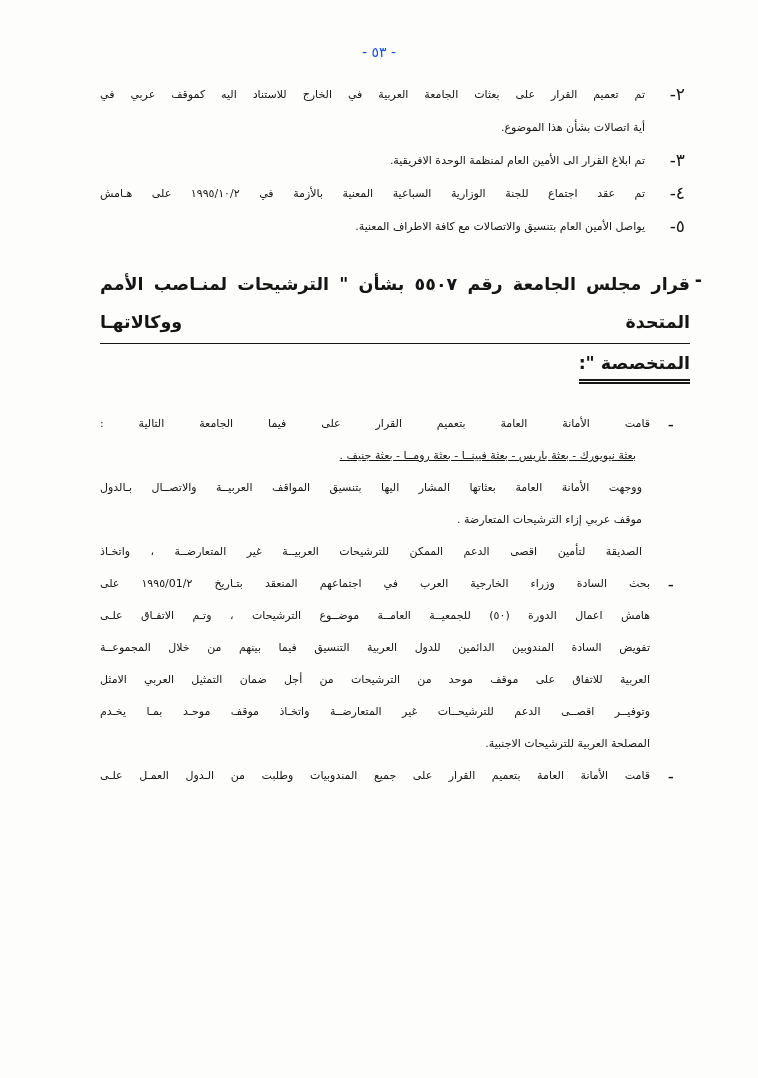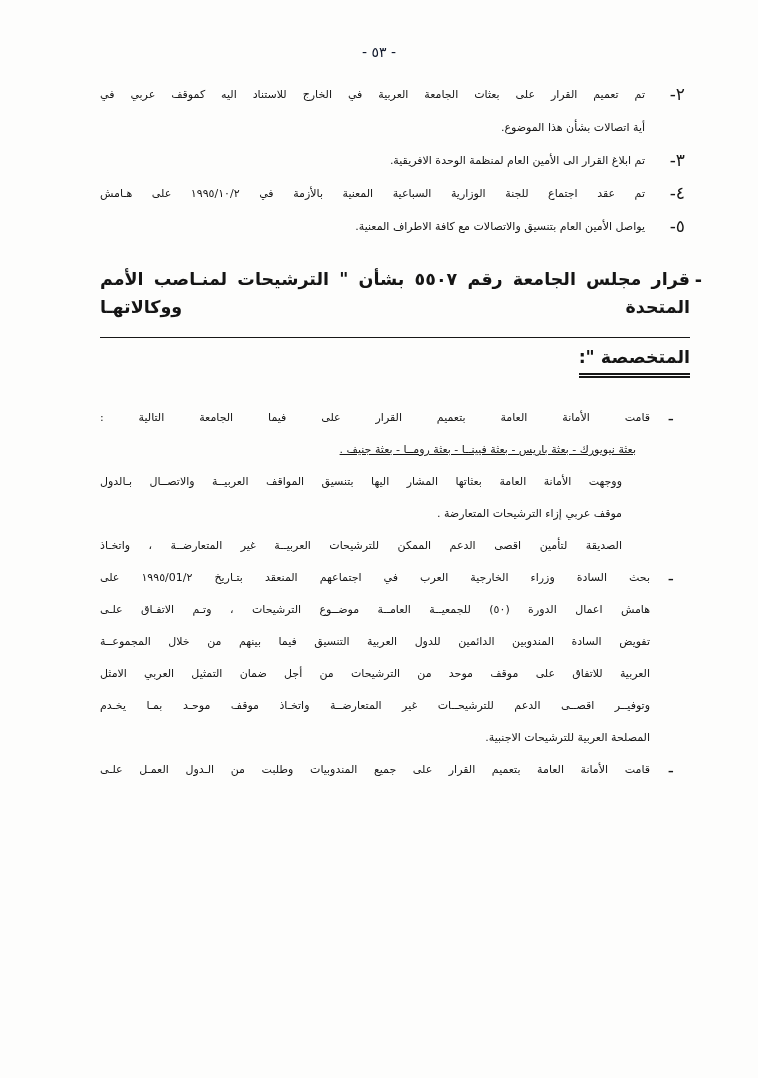--- a/index.html
+++ b/index.html
@@ -10,21 +10,21 @@
     font-family:"DejaVu Sans", sans-serif;
     direction:rtl;
     overflow:hidden;
     position:relative;
   }
   .page-number{
     padding-top:44px;
     text-align:center;
     font-size:14px;
     letter-spacing:2px;
-    color:#0f172a;
+    color:#1d4ed8;
   }
   
   .num-list{margin:18px 73px 0 100px;}
   .num-item{display:flex;align-items:flex-start;}
   .num-cell{
     flex:0 0 30px;
     font-size:17px;line-height:33px;
     text-align:right;
   }
   .num-gap{flex:0 0 10px;}
@@ -37,43 +37,43 @@
   .j{text-align:justify;text-align-last:justify;}
   
   .heading{
     display:flex;align-items:flex-start;
     margin:22px 56px 0 100px;
     font-weight:bold;font-size:17.5px;
   }
   .heading .dash-cell{flex:0 0 12px;line-height:30px;}
   .heading-lines{flex:1 1 auto;min-width:0;}
   .h-line1{
-    line-height:28px;
-    padding-bottom:16px;
+    line-height:38px;
+    padding-bottom:2px;
     border-bottom:1.5px solid #171717;
     text-align:justify;text-align-last:justify;
   }
   .h-line2{
     line-height:28px;
     margin-top:5px;
     text-align:right;
   }
   .h-line2 .dbl{
     display:inline-block;
     border-bottom:5px double #171717;
     padding-bottom:2px;
   }
   
   .bullets{margin:24px 84px 0 100px;}
   .bullet{display:flex;align-items:flex-start;}
   .bullet .dash-cell{flex:0 0 14px;font-size:17px;line-height:32px;}
   .bullet .b-gap{flex:0 0 10px;}
   .b-lines{flex:1 1 auto;min-width:0;}
   .b-lines .line{line-height:32px;}
-  .plain-block{margin-right:28px;}   
+  .plain-block{margin-right:8px;}   
   .indent-line{margin-right:14px;text-decoration:underline;}
 </style>
 </head>
 <body>
 
 <div class="page">
 
   <div class="page-number">- ٥٣ -</div>
 
   <div class="num-list">

